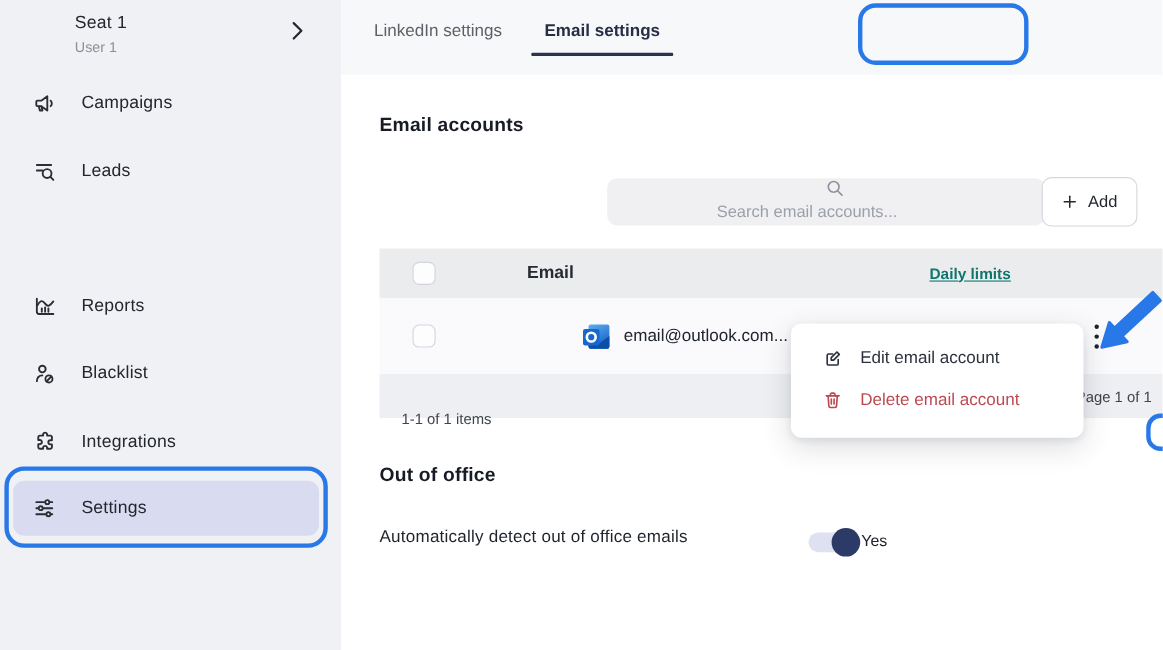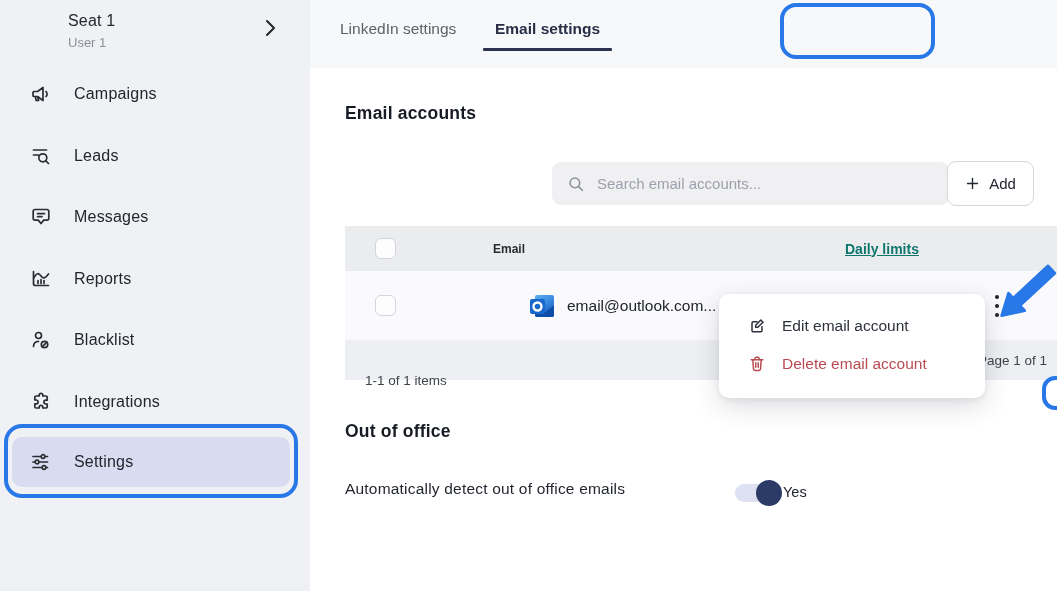--- a/index.html
+++ b/index.html
@@ -68,21 +68,21 @@
     position:absolute; left:310px; top:68px; width:747px; height:523px;
     background:#ffffff;
   }
   .section-heading { position:absolute; font-size:17.5px; font-weight:700; color:#171b24; letter-spacing:.2px; }
   .h-accounts { left:35px; top:35px; }
   .h-ooo      { left:35px; top:353px; }
 
   
   .search-box {
     position:absolute; left:242px; top:94px; width:398px; height:43px;
-    background:#f0f0f2; border-radius:9px; display:flex; align-items:center;
+    background:#f0f0f2; border-radius:9px; display:flex; align-items:center;flex-direction:column;
   }
   .search-icon { width:18px; height:18px; margin-left:15px; color:#8d939c; flex:none; }
   .search-input {
     border:none; outline:none; background:transparent; flex:1;
     font-family:"Liberation Sans", sans-serif;
     font-size:15px; color:#3a3f47; padding:0 12px 0 12px;
   }
   .search-input::placeholder { color:#9ba1ab; }
   .add-btn {
     position:absolute; left:637px; top:93px; width:87px; height:45px;
@@ -103,21 +103,21 @@
     display:flex; align-items:center;
   }
   .tfoot {
     position:relative; height:40px; background:#eeeff2;
     display:flex; align-items:center; font-size:13.5px; color:#3f444c;
   }
   .checkbox {
     position:absolute; left:30px; width:21px; height:21px;
     border:1px solid #d3d5da; border-radius:6px; background:#fdfdfe; cursor:pointer;
   }
-  .th-email  { position:absolute; left:148px; font-size:12px; font-weight:700; color:#262a32; }
+  .th-email  { position:absolute; left:134px; font-size:16px; font-weight:700; color:#262a32; }
   .th-limits { position:absolute; left:500px; font-size:14px; font-weight:700; color:#0f766e;text-decoration:underline; }
   .provider-icon { position:absolute; left:183px; width:28px; height:28px; }
   .cell-email { position:absolute; left:222px; font-size:15.5px; color:#20242c; }
   .kebab {
     position:absolute; left:643px; width:18px; height:38px;
     display:flex; flex-direction:column; align-items:center; justify-content:center;
     gap:5px; cursor:pointer; background:none; border:none;
   }
   .kebab i { width:4px; height:4px; border-radius:50%; background:#1f2329; }
   .foot-summary { position:absolute; left:20px;margin-top:40px; }
@@ -196,30 +196,20 @@
     <span class="nav-icon">
       <svg viewBox="0 0 24 24" fill="none" stroke="currentColor" stroke-width="1.7" stroke-linecap="round" stroke-linejoin="round">
         <path d="M14 5.5v13l-5.5-4H5a1 1 0 0 1-1-1v-3a1 1 0 0 1 1-1h3.5z"></path>
         <path d="M17 9.5a3.4 3.4 0 0 1 0 5"></path>
         <path d="M8.7 14.8l.9 3.7h-2.4l-.8-3.5"></path>
       </svg>
     </span>
     <span class="nav-label">Campaigns</span>
   </div>
 
-  <div class="nav-item" style="top:195px">
-    <span class="nav-icon">
-      <svg viewBox="0 0 24 24" fill="none" stroke="currentColor" stroke-width="1.7" stroke-linecap="round" stroke-linejoin="round">
-        <path d="M6 4.5h12a1.8 1.8 0 0 1 1.8 1.8v7a1.8 1.8 0 0 1-1.8 1.8h-3.2L12 18.5l-2.8-3.4H6a1.8 1.8 0 0 1-1.8-1.8v-7A1.8 1.8 0 0 1 6 4.5z"></path>
-        <line x1="8.5" y1="8.6" x2="15.5" y2="8.6"></line>
-        <line x1="8.5" y1="11.6" x2="13" y2="11.6"></line>
-      </svg>
-    </span>
-    <span class="nav-label">Messages</span>
-  </div>
 
   <div class="nav-item" style="top:257px">
     <span class="nav-icon">
       <svg viewBox="0 0 24 24" fill="none" stroke="currentColor" stroke-width="1.7" stroke-linecap="round" stroke-linejoin="round">
         <path d="M4.5 4.5v12a2 2 0 0 0 2 2h13"></path>
         <path d="M5 10.5c2.5-4.5 4.5-5 7-1.5s4.5 2 7.5-2"></path>
         <line x1="9" y1="13.5" x2="9" y2="16.5"></line>
         <line x1="12" y1="12.5" x2="12" y2="16.5"></line>
         <line x1="15" y1="13.5" x2="15" y2="16.5"></line>
       </svg>

